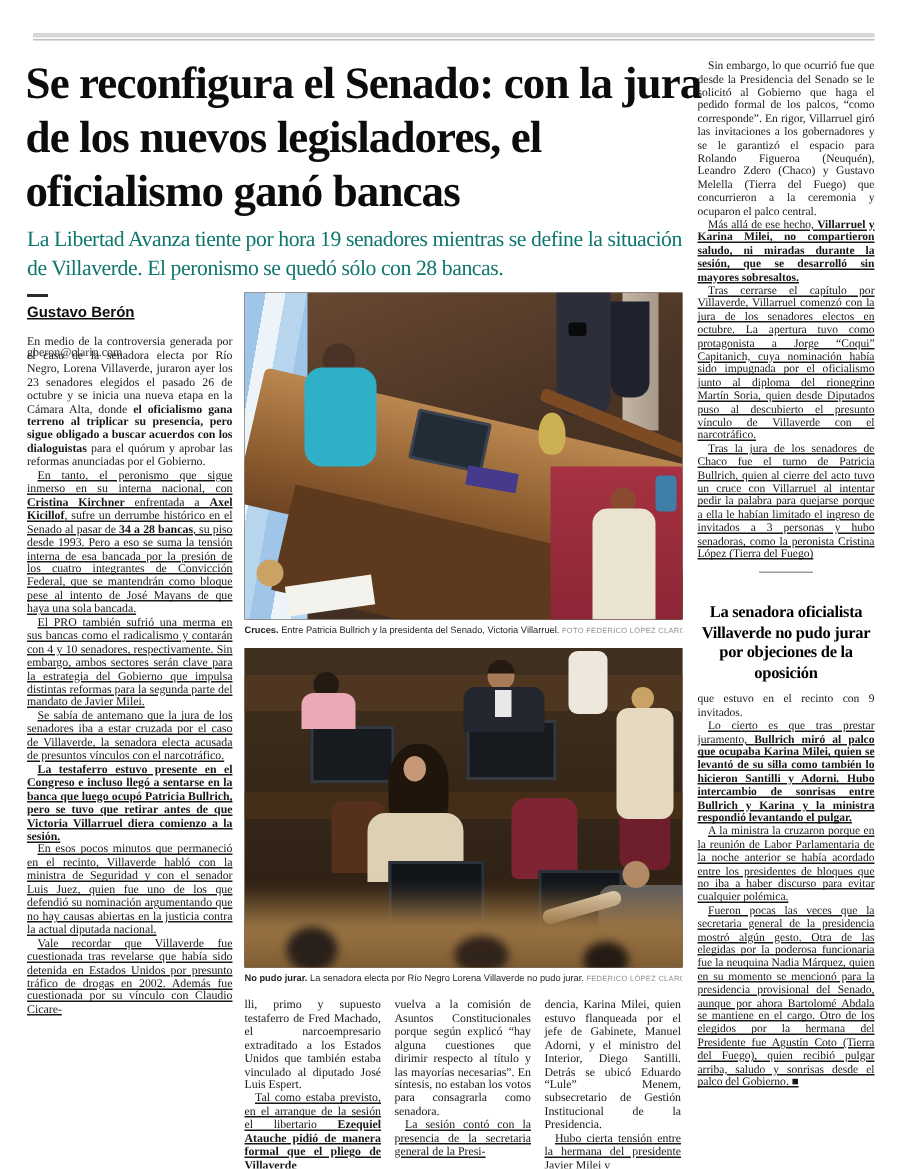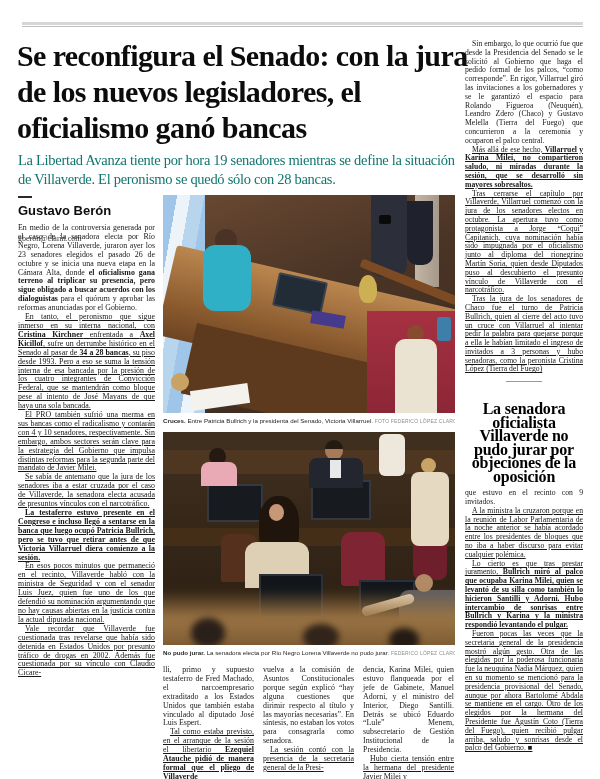--- a/index.html
+++ b/index.html
@@ -23,21 +23,21 @@
     font-size:30px; line-height:36px; letter-spacing:-0.6px; color:#0c0c0c;
   }
   .subhead {
     left:18px; top:151px; width:452px;
     font-size:14.5px; line-height:19px; letter-spacing:-0.3px; color:#0f766e;
   }
 
   
   .byline { left:18px; top:196px; width:137px; }
   .byline-rule { width:14px; border-top:2px solid #2a2a2a; margin-bottom:5px; }
-  .author { font-family:"Liberation Sans", sans-serif; font-weight:bold; font-size:13px; color:#0d0d0d; }
+  .author { font-family:"Liberation Sans", sans-serif; font-weight:bold; font-size:10px; color:#0d0d0d;text-decoration:underline; }
   .email  { font-size:8px; color:#333; margin-top:16px; }
 
   
   .bp {
     font-size:7.9px; line-height:8.9px; text-align:justify; color:#171717;
     text-justify:inter-word;
   }
   .bp.ind { text-indent:7px; }
   .bp b { font-weight:bold; }
 
@@ -61,21 +61,21 @@
   .bottom-band .bcol { width:91px; }
   .bp + .bp { margin-top:0;text-decoration:underline; }
 
   
   .right-col { left:465px; top:40px; width:118px; }
   .right-col .bp { font-size:7.7px; line-height:8.8px; }
   .box { margin:7px 0 6px 0; text-align:center; }
   .box-rule { width:36px; border-top:1px solid #9a9a9a; margin:0 auto 6px auto; }
   .box-title {
     font-family:"Liberation Serif", serif; font-weight:bold;
-    font-size:16px; line-height:13.5px; color:#000; letter-spacing:-0.2px;margin-top:20px;
+    font-size:11px; line-height:13.5px; color:#000; letter-spacing:-0.2px;margin-top:20px;
   }
 
   
   .p1-base { inset:0; background:linear-gradient(160deg,#6b4a33 0%,#4a3425 45%,#3c2a1e 100%); }
   .p1-flag { left:0; top:0; width:42px; height:218px;
     background:repeating-linear-gradient(100deg,#9fc6e8 0 14px,#ecf3f9 14px 27px,#b7d6ee 27px 41px); }
   .p1-column { left:252px; top:0; width:24px; height:92px; background:linear-gradient(90deg,#c4b6a4,#a6988a); }
   .p1-photog1 { left:208px; top:0; width:36px; height:82px; background:#2c2f3a; border-radius:0 0 12px 12px; }
   .p1-photog2 { left:244px; top:6px; width:26px; height:64px; background:#1f222c; border-radius:0 0 10px 10px; }
   .p1-camera { left:216px; top:20px; width:12px; height:9px; background:#0a0a0a; border-radius:2px; }
@@ -237,16 +237,16 @@
   <p class="bp ind"><span>Más allá de ese hecho, </span><b>Villarruel y Karina Milei, no compartieron saludo, ni miradas durante la sesión, que se desarrolló sin mayores sobresaltos.</b></p>
   <p class="bp ind"><span>Tras cerrarse el capítulo por Villaverde, Villarruel comenzó con la jura de los senadores electos en octubre. La apertura tuvo como protagonista a Jorge “Coqui” Capitanich, cuya nominación había sido impugnada por el oficialismo junto al diploma del rionegrino Martín Soria, quien desde Diputados puso al descubierto el presunto vínculo de Villaverde con el narcotráfico.</span></p>
   <p class="bp ind"><span>Tras la jura de los senadores de Chaco fue el turno de Patricia Bullrich, quien al cierre del acto tuvo un cruce con Villarruel al intentar pedir la palabra para quejarse porque a ella le habían limitado el ingreso de invitados a 3 personas y hubo senadoras, como la peronista Cristina López (Tierra del Fuego)</span></p>
 
   <div class="box">
     <div class="box-rule"></div>
     <div class="box-title">La senadora oficialista Villaverde no pudo jurar por objeciones de la oposición</div>
   </div>
 
   <p class="bp"><span>que estuvo en el recinto con 9 invitados.</span></p>
+  <p class="bp ind"><span>Lo cierto es que tras prestar juramento, </span><b>Bullrich miró al palco que ocupaba Karina Milei, quien se levantó de su silla como también lo hicieron Santilli y Adorni. Hubo intercambio de sonrisas entre Bullrich y Karina y la ministra respondió levantando el pulgar.</b></p>
   <p class="bp ind"><span>A la ministra la cruzaron porque en la reunión de Labor Parlamentaria de la noche anterior se había acordado entre los presidentes de bloques que no iba a haber discurso para evitar cualquier polémica.</span></p>
-  <p class="bp ind"><span>Lo cierto es que tras prestar juramento, </span><b>Bullrich miró al palco que ocupaba Karina Milei, quien se levantó de su silla como también lo hicieron Santilli y Adorni. Hubo intercambio de sonrisas entre Bullrich y Karina y la ministra respondió levantando el pulgar.</b></p>
   <p class="bp ind"><span>Fueron pocas las veces que la secretaria general de la presidencia mostró algún gesto. Otra de las elegidas por la poderosa funcionaria fue la neuquina Nadia Márquez, quien en su momento se mencionó para la presidencia provisional del Senado, aunque por ahora Bartolomé Abdala se mantiene en el cargo. Otro de los elegidos por la hermana del Presidente fue Agustín Coto (Tierra del Fuego), quien recibió pulgar arriba, saludo y sonrisas desde el palco del Gobierno. ■</span></p>
 </div>
 
 </body></html>

